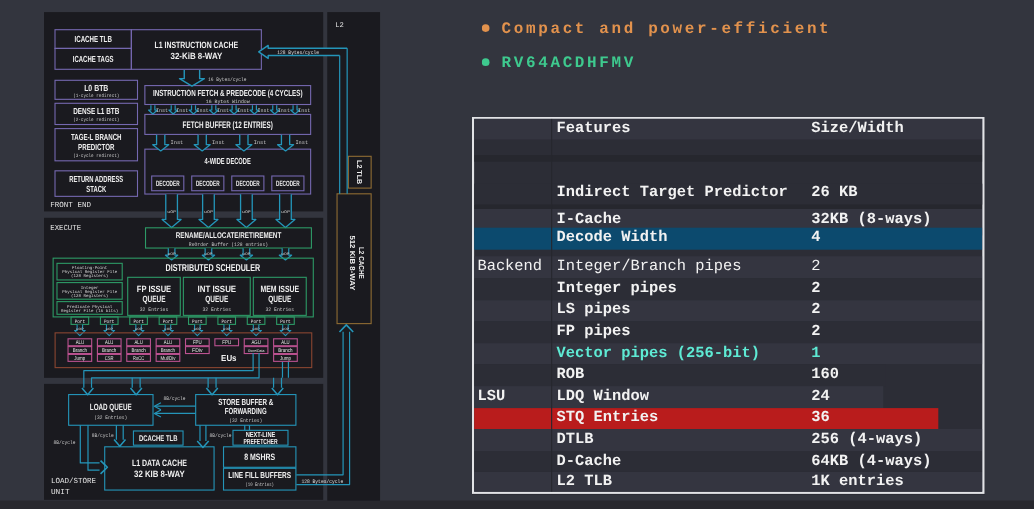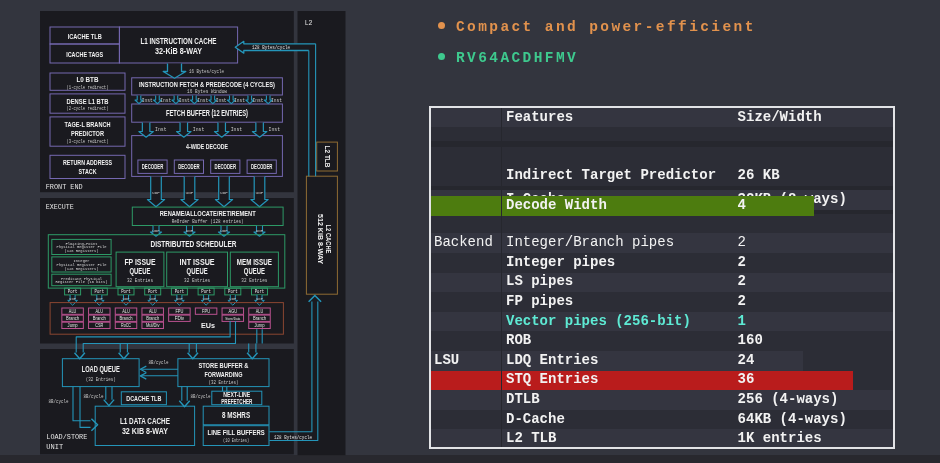--- a/index.html
+++ b/index.html
@@ -279,21 +279,21 @@
       <div style="position:absolute;left:0;top:58.599999999999994px;width:523px;height:19.599999999999994px;background:#2c2d36;font-weight:bold;color:#f2f2f2">
         <span style="position:absolute;left:75px;top:50%;transform:translateY(-54%)">Indirect Target Predictor</span>
         <span style="position:absolute;left:306.6px;top:50%;transform:translateY(-54%)">26 KB</span>
       </div>
       <div style="position:absolute;left:0;top:78.19999999999999px;width:462px;height:4.0px;background:#26272e;font-weight:bold;color:#f2f2f2"></div>
       <div style="position:absolute;left:0;top:82.19999999999999px;width:462px;height:19.599999999999994px;background:#343540;font-weight:bold;color:#f2f2f2">
         <span style="position:absolute;left:75px;top:50%;transform:translateY(-54%)">I-Cache</span>
         <span style="position:absolute;left:306.6px;top:50%;transform:translateY(-54%)">32KB (8-ways)</span>
       </div>
       <div style="position:absolute;left:0;top:101.79999999999998px;width:462px;height:4.0px;background:#26272e;font-weight:bold;color:#f2f2f2"></div>
-      <div style="position:absolute;left:0;top:88px;width:383px;height:19.599999999999994px;background:#4d7c0f;font-weight:bold;color:#f2f2f2">
+      <div style="position:absolute;left:0;top:99px;width:462px;height:19.599999999999994px;background:#0c4a6e;font-weight:bold;color:#f2f2f2">
         <span style="position:absolute;left:75px;top:50%;transform:translateY(-54%)">Decode Width</span>
         <span style="position:absolute;left:306.6px;top:50%;transform:translateY(-54%)">4</span>
       </div>
       <div style="position:absolute;left:0;top:125.39999999999998px;width:462px;height:19.599999999999994px;background:#343540;font-weight:normal;color:#f2f2f2">
         <span style="position:absolute;left:3px;top:50%;transform:translateY(-54%)">Backend</span>
         <span style="position:absolute;left:75px;top:50%;transform:translateY(-54%)">Integer/Branch pipes</span>
         <span style="position:absolute;left:306.6px;top:50%;transform:translateY(-54%)">2</span>
       </div>
       <div style="position:absolute;left:0;top:144.99999999999997px;width:462px;height:19.599999999999994px;background:#2c2d36;font-weight:bold;color:#f2f2f2">
         <span style="position:absolute;left:75px;top:50%;transform:translateY(-54%)">Integer pipes</span>
@@ -310,21 +310,21 @@
       <div style="position:absolute;left:0;top:203.8px;width:462px;height:19.600000000000023px;background:#343540;font-weight:bold;color:#5eead4">
         <span style="position:absolute;left:75px;top:50%;transform:translateY(-54%)">Vector pipes (256-bit)</span>
         <span style="position:absolute;left:306.6px;top:50%;transform:translateY(-54%)">1</span>
       </div>
       <div style="position:absolute;left:0;top:223.40000000000003px;width:374px;height:19.600000000000023px;background:#2c2d36;font-weight:bold;color:#f2f2f2">
         <span style="position:absolute;left:75px;top:50%;transform:translateY(-54%)">ROB</span>
         <span style="position:absolute;left:306.6px;top:50%;transform:translateY(-54%)">160</span>
       </div>
       <div style="position:absolute;left:0;top:243.00000000000006px;width:372px;height:19.600000000000023px;background:#343540;font-weight:bold;color:#f2f2f2">
         <span style="position:absolute;left:3px;top:50%;transform:translateY(-54%)">LSU</span>
-        <span style="position:absolute;left:75px;top:50%;transform:translateY(-54%)">LDQ Entries</span>
+        <span style="position:absolute;left:75px;top:50%;transform:translateY(-54%)">LDQ Window</span>
         <span style="position:absolute;left:306.6px;top:50%;transform:translateY(-54%)">24</span>
       </div>
       <div style="position:absolute;left:0;top:262.6000000000001px;width:422px;height:19.600000000000023px;background:#b91c1c;font-weight:bold;color:#f2f2f2">
         <span style="position:absolute;left:75px;top:50%;transform:translateY(-54%)">STQ Entries</span>
         <span style="position:absolute;left:306.6px;top:50%;transform:translateY(-54%)">36</span>
       </div>
       <div style="position:absolute;left:0;top:282.2000000000001px;width:462px;height:19.600000000000023px;background:#343540;font-weight:bold;color:#f2f2f2">
         <span style="position:absolute;left:75px;top:50%;transform:translateY(-54%)">DTLB</span>
         <span style="position:absolute;left:306.6px;top:50%;transform:translateY(-54%)">256 (4-ways)</span>
       </div>

